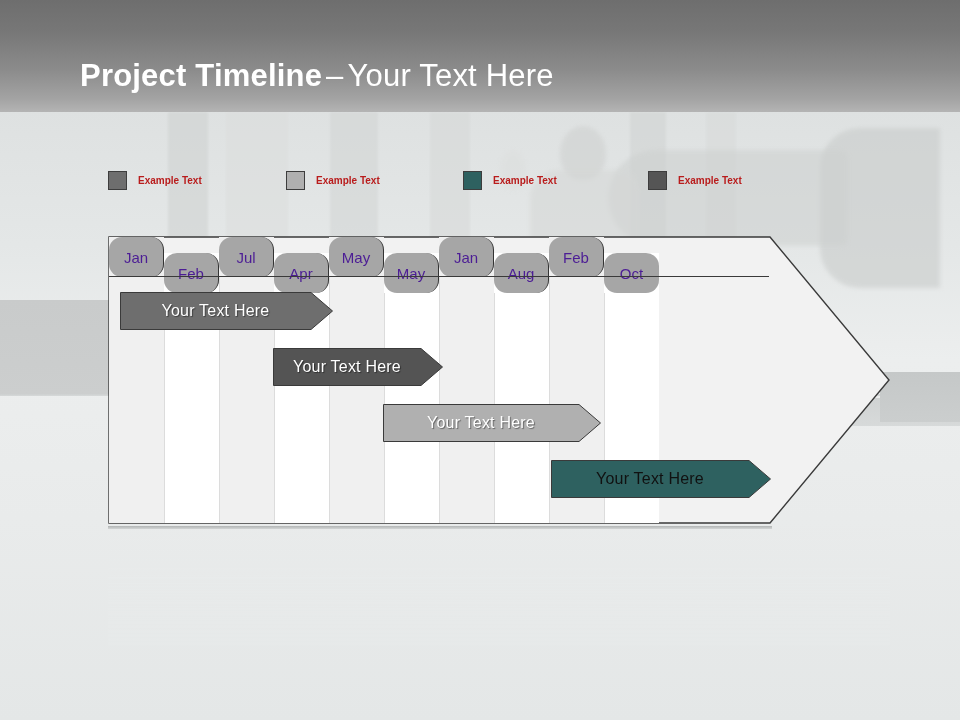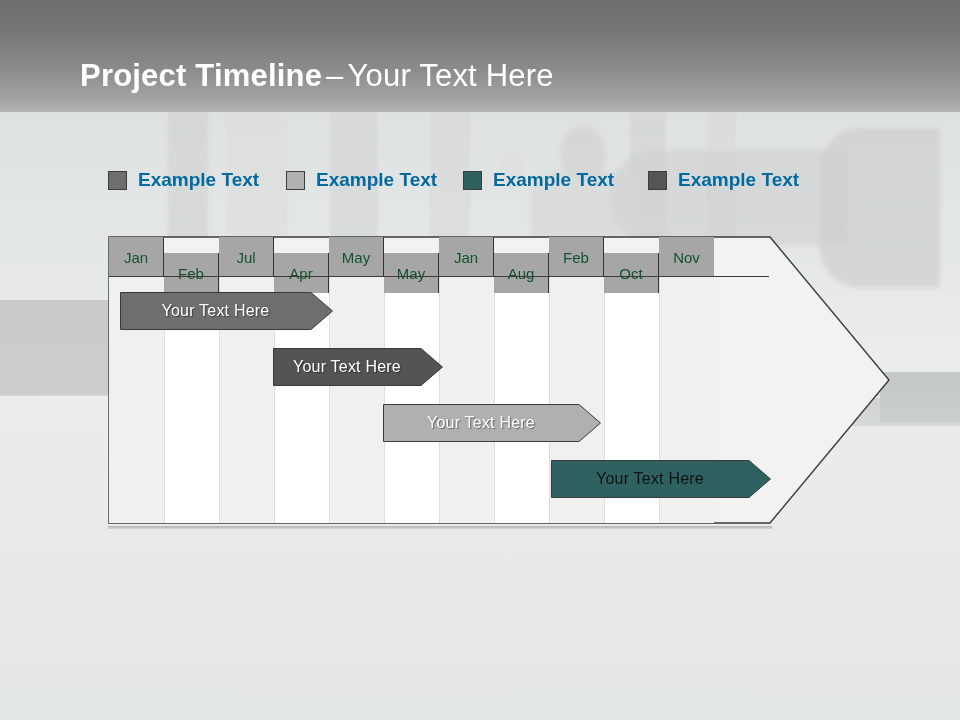--- a/index.html
+++ b/index.html
@@ -158,23 +158,23 @@
     align-items: center;
     height: 24px;
   }
   .legend-swatch {
     width: 19px; height: 19px;
     border: 1px solid #3d3d3d;
     box-sizing: border-box;
     margin-right: 11px;
   }
   .legend-label {
-    font-size: 19px;
+    font-size: 10px;
     font-weight: bold;
-    color: #0369a1;
+    color: #b91c1c;
     white-space: nowrap;
   }
 
   
   .chart-wrap {
     position: absolute;
     left: 108px; top: 236px;
     width: 782px; height: 288px;
   }
   .pentagon-fill {
@@ -206,27 +206,28 @@
     width: 1px; height: 246px;
     background: #dcdcdc;
   }
   .col:first-child .sep { background: transparent; }
 
   .month-head {
     position: absolute;
     left: 0; top: 0;
     width: 55px; height: 40px;
     background: #a6a6a6;
-    color: #14532d;
+    color: #4c1d95;
     font-size: 15px;
     display: flex;
     align-items: center;
     justify-content: center;
     box-sizing: border-box;
     border-right: 1px solid #333333;
+    border-radius: 13px;
   }
   .col:last-child .month-head { border-right: none; }
 
   .head-underline {
     position: absolute;
     left: 1px; top: 40px;
     width: 660px; height: 1px;
     background: #3a3a3a;
   }
 
@@ -372,24 +373,20 @@
           <div class="month-head">Aug</div>
         </div>
         <div class="col shade">
           <div class="sep"></div>
           <div class="month-head">Feb</div>
         </div>
         <div class="col plain">
           <div class="sep"></div>
           <div class="month-head">Oct</div>
         </div>
-        <div class="col shade">
-          <div class="sep"></div>
-          <div class="month-head">Nov</div>
-        </div>
       </div>
     <div class="head-underline"></div>
     <div class="bars">
         <div class="bar" style="left: 12px; top: 56px; width: 213px;">
           <svg width="213" height="38" viewBox="0 0 213 38">
             <polygon points="0.5,0.5 191,0.5 212.5,19 191,37.5 0.5,37.5" fill="#6e6e6e" stroke="#3a3a3a" stroke-width="1"></polygon>
           </svg>
           <div class="bar-label on-dark">Your  Text Here</div>
         </div>
         <div class="bar" style="left: 165px; top: 112px; width: 170px;">

